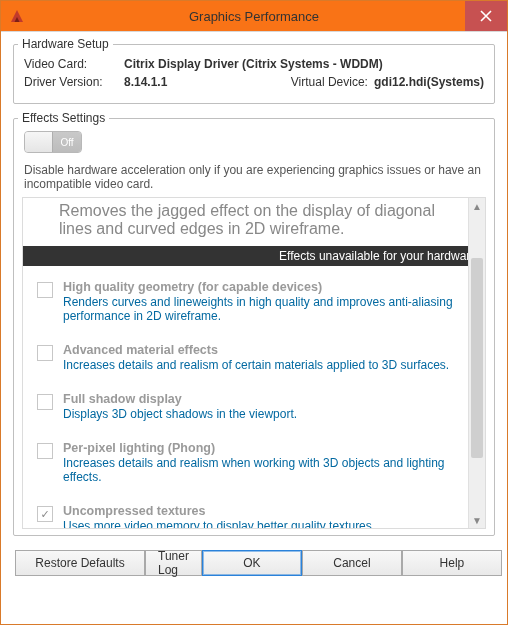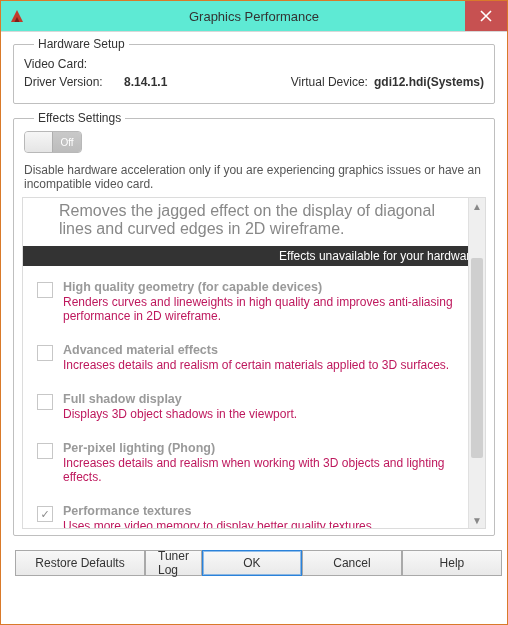--- a/index.html
+++ b/index.html
@@ -14,21 +14,21 @@
     width: 508px;
     height: 625px;
     overflow: hidden;
     box-sizing: border-box;
     border: 1px solid #d97a2a;
   }
 
   
   .titlebar {
     height: 30px;
-    background: #5eead4;
+    background: #f97316;
     display: flex;
     align-items: center;
     border-bottom: 1px solid #d8d8d8;
     position: relative;
   }
   .app-icon {
     width: 20px; height: 20px;
     margin-left: 6px;
     display: inline-flex;
     align-items: center;
@@ -61,21 +61,21 @@
   .groupbox {
     border: 1px solid #bfbfbf;
     border-radius: 2px;
     margin-bottom: 14px;
     position: relative;
     padding: 12px 10px 10px 10px;
   }
   .groupbox-title {
     position: absolute;
     top: -8px;
-    left: 20px;
+    left: 4px;
     background: #fff;
     padding: 0 4px;
     font-size: 12px;
     color: #333;
   }
   .row {
     display: flex;
     margin-bottom: 4px;
     font-size: 12px;
   }
@@ -196,21 +196,21 @@
     font-size: 11px;
     color: #888;
   }
   .item-txt { flex: 1; }
   .item-title {
     font-weight: bold;
     font-size: 12.5px;
     color: #9a9a9a;
   }
   .item-desc {
-    color: #be185d;
+    color: #0369a1;
     font-size: 12px;
     margin-top: 1px;
   }
 
   
   .footer {
     display: flex;
     gap: 0;
     padding: 0 2px;
   }
@@ -250,20 +250,21 @@
       </svg>
   </span>
 </div>
 
 <div class="content">
 
   <div class="groupbox">
     <span class="groupbox-title">Hardware Setup</span>
     <div class="row">
       <span class="label">Video Card:</span>
+      <span class="value">Citrix Display Driver (Citrix Systems - WDDM)</span>
     </div>
     <div class="row" style="margin-top:4px;">
       <span class="label">Driver Version:</span>
       <span class="value">8.14.1.1</span>
       <span class="label2">Virtual Device:</span>
       <span class="value">gdi12.hdi(Systems)</span>
     </div>
   </div>
 
   <div class="groupbox" style="padding-bottom:6px;">
@@ -306,21 +307,21 @@
             <div class="item">
               <div class="chk"></div>
               <div class="item-txt">
                 <div class="item-title">Per-pixel lighting (Phong)</div>
                 <div class="item-desc">Increases details and realism when working with 3D objects and lighting effects.</div>
               </div>
             </div>
             <div class="item">
               <div class="chk">✓</div>
               <div class="item-txt">
-                <div class="item-title">Performance textures</div>
+                <div class="item-title">Uncompressed textures</div>
                 <div class="item-desc">Uses more video memory to display better quality textures.</div>
               </div>
             </div>
           </div>
       </div>
       <div class="scrollbar">
         <div class="scroll-btn">▲</div>
         <div class="scroll-thumb" style="top:60px; height:200px; width:12px;"></div>
         <div class="scroll-btn" style="margin-top:auto;">▼</div>
       </div>

